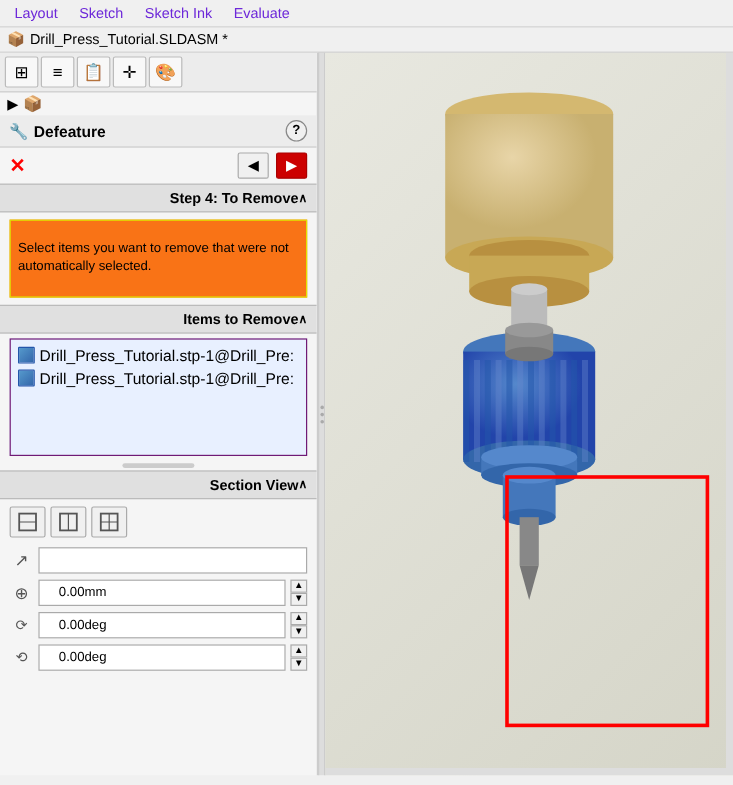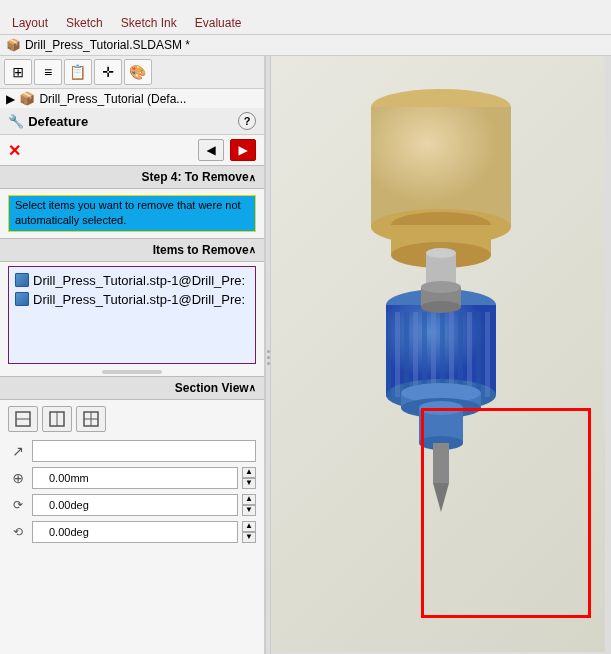--- a/index.html
+++ b/index.html
@@ -17,22 +17,21 @@
       display: flex;
       background: #f0f0f0;
       border-bottom: 1px solid #ccc;
       padding: 2px 4px;
       gap: 2px;
     }
     .menu-item {
       padding: 2px 8px;
       cursor: pointer;
       font-size: 12px;
-      color: #7f1d1d;
-      margin-top: 12px;
+      color: #6d28d9;
     }
 
     
     .title-bar {
       background: #f0f0f0;
       padding: 3px 6px;
       display: flex;
       align-items: center;
       gap: 4px;
       border-bottom: 1px solid #ccc;
@@ -159,24 +158,24 @@
       border-top: 1px solid #bbb;
       border-bottom: 1px solid #bbb;
       font-weight: bold;
       font-size: 12px;
       cursor: pointer;
     }
     .chevron { font-size: 10px; }
 
     
     .info-box {
-      background: #0ea5e9;
+      background: #f97316;
       border: 1px solid #e0e000;
       margin: 6px 8px;
-      padding: 2px 6px;
+      padding: 16px 6px;
       font-size: 11px;
       line-height: 1.4;
     }
 
     
     .items-list {
       margin: 4px 8px;
       border: 1px solid #701a75;
       background: #e8f0ff;
       min-height: 80px;
@@ -364,21 +363,20 @@
       <button class="toolbar-btn">⊞</button>
       <button class="toolbar-btn">≡</button>
       <button class="toolbar-btn">📋</button>
       <button class="toolbar-btn">✛</button>
       <button class="toolbar-btn">🎨</button>
     </div>
 
     <div class="tree-item">
       <span>▶</span>
       <span style="font-size:13px;">📦</span>
-      <span>Drill_Press_Tutorial (Defa...</span>
     </div>
 
     <div class="panel-scroll">
 
       <div class="defeature-header">
         <div class="defeature-title">
           <span style="font-size:13px;">🔧</span>
           <span>Defeature</span>
         </div>
         <button class="help-btn">?</button>

